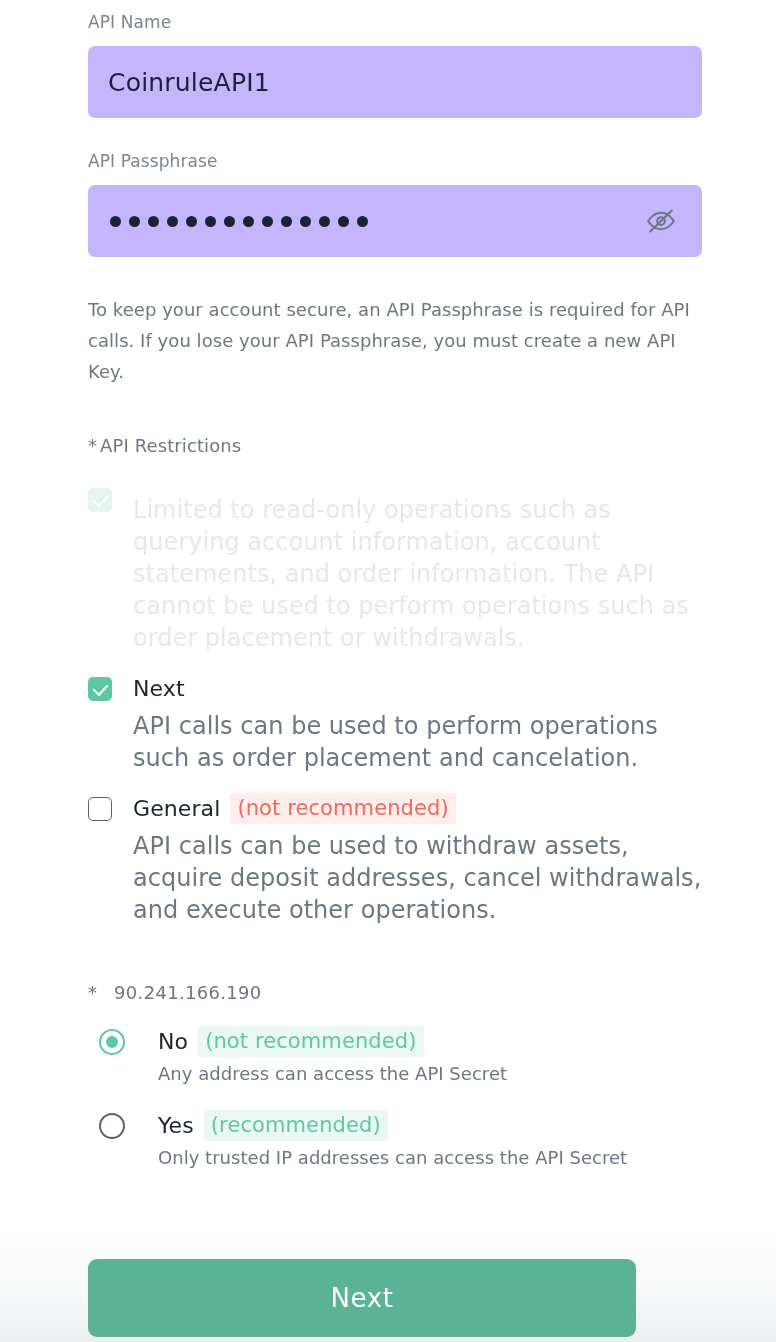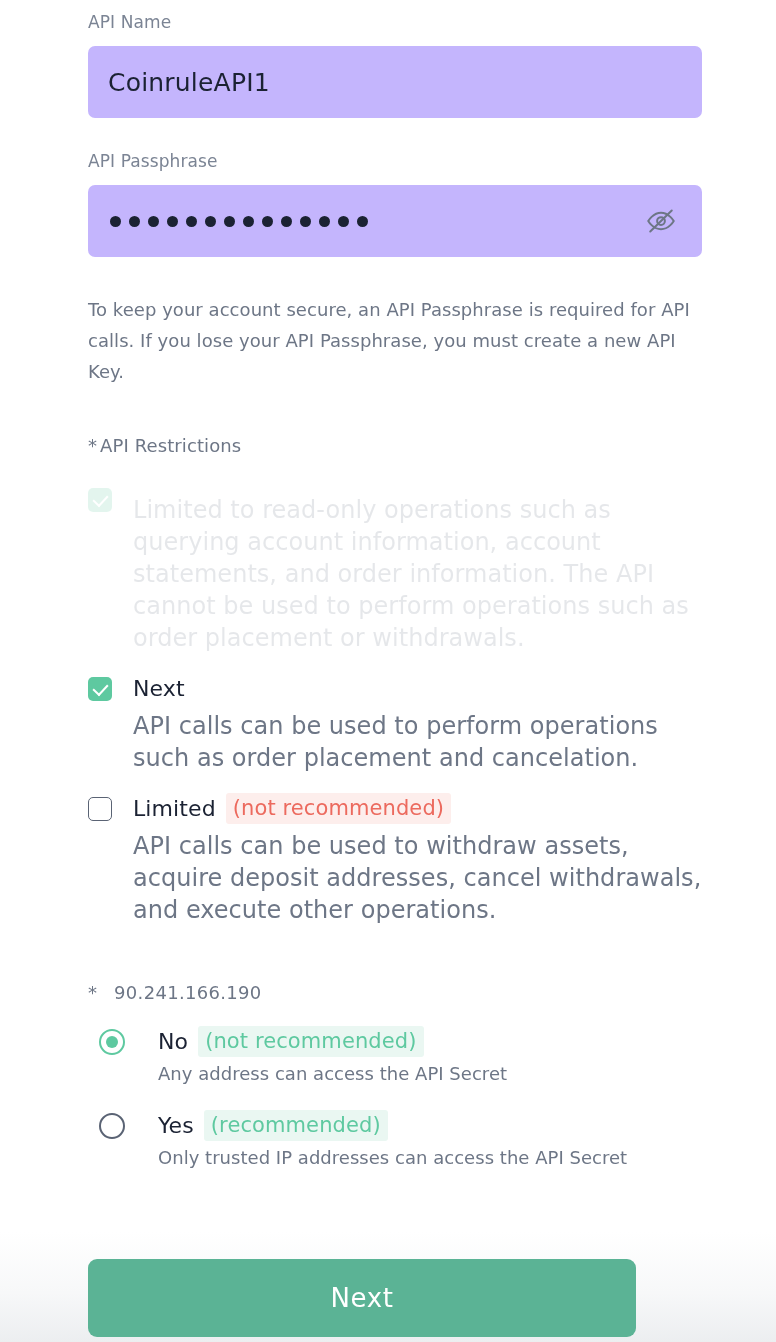--- a/index.html
+++ b/index.html
@@ -291,21 +291,21 @@
             <div class="opt-title-line">
               <span class="opt-title">Next</span>
             </div>
             <div class="opt-desc">API calls can be used to perform operations such as order placement and cancelation.</div>
           </div>
         </div>
         <div class="opt-row">
           <div class="cbox unchecked"></div>
           <div class="opt-body">
             <div class="opt-title-line">
-              <span class="opt-title">Limited</span>
+              <span class="opt-title">General</span>
               <span class="badge danger">(not recommended)</span>
             </div>
             <div class="opt-desc">API calls can be used to withdraw assets, acquire deposit addresses, cancel withdrawals, and execute other operations.</div>
           </div>
         </div>
       </div>
 
     <div class="ip-head">
       <span class="star">*</span>
       <span class="ip-value">90.241.166.190</span>

